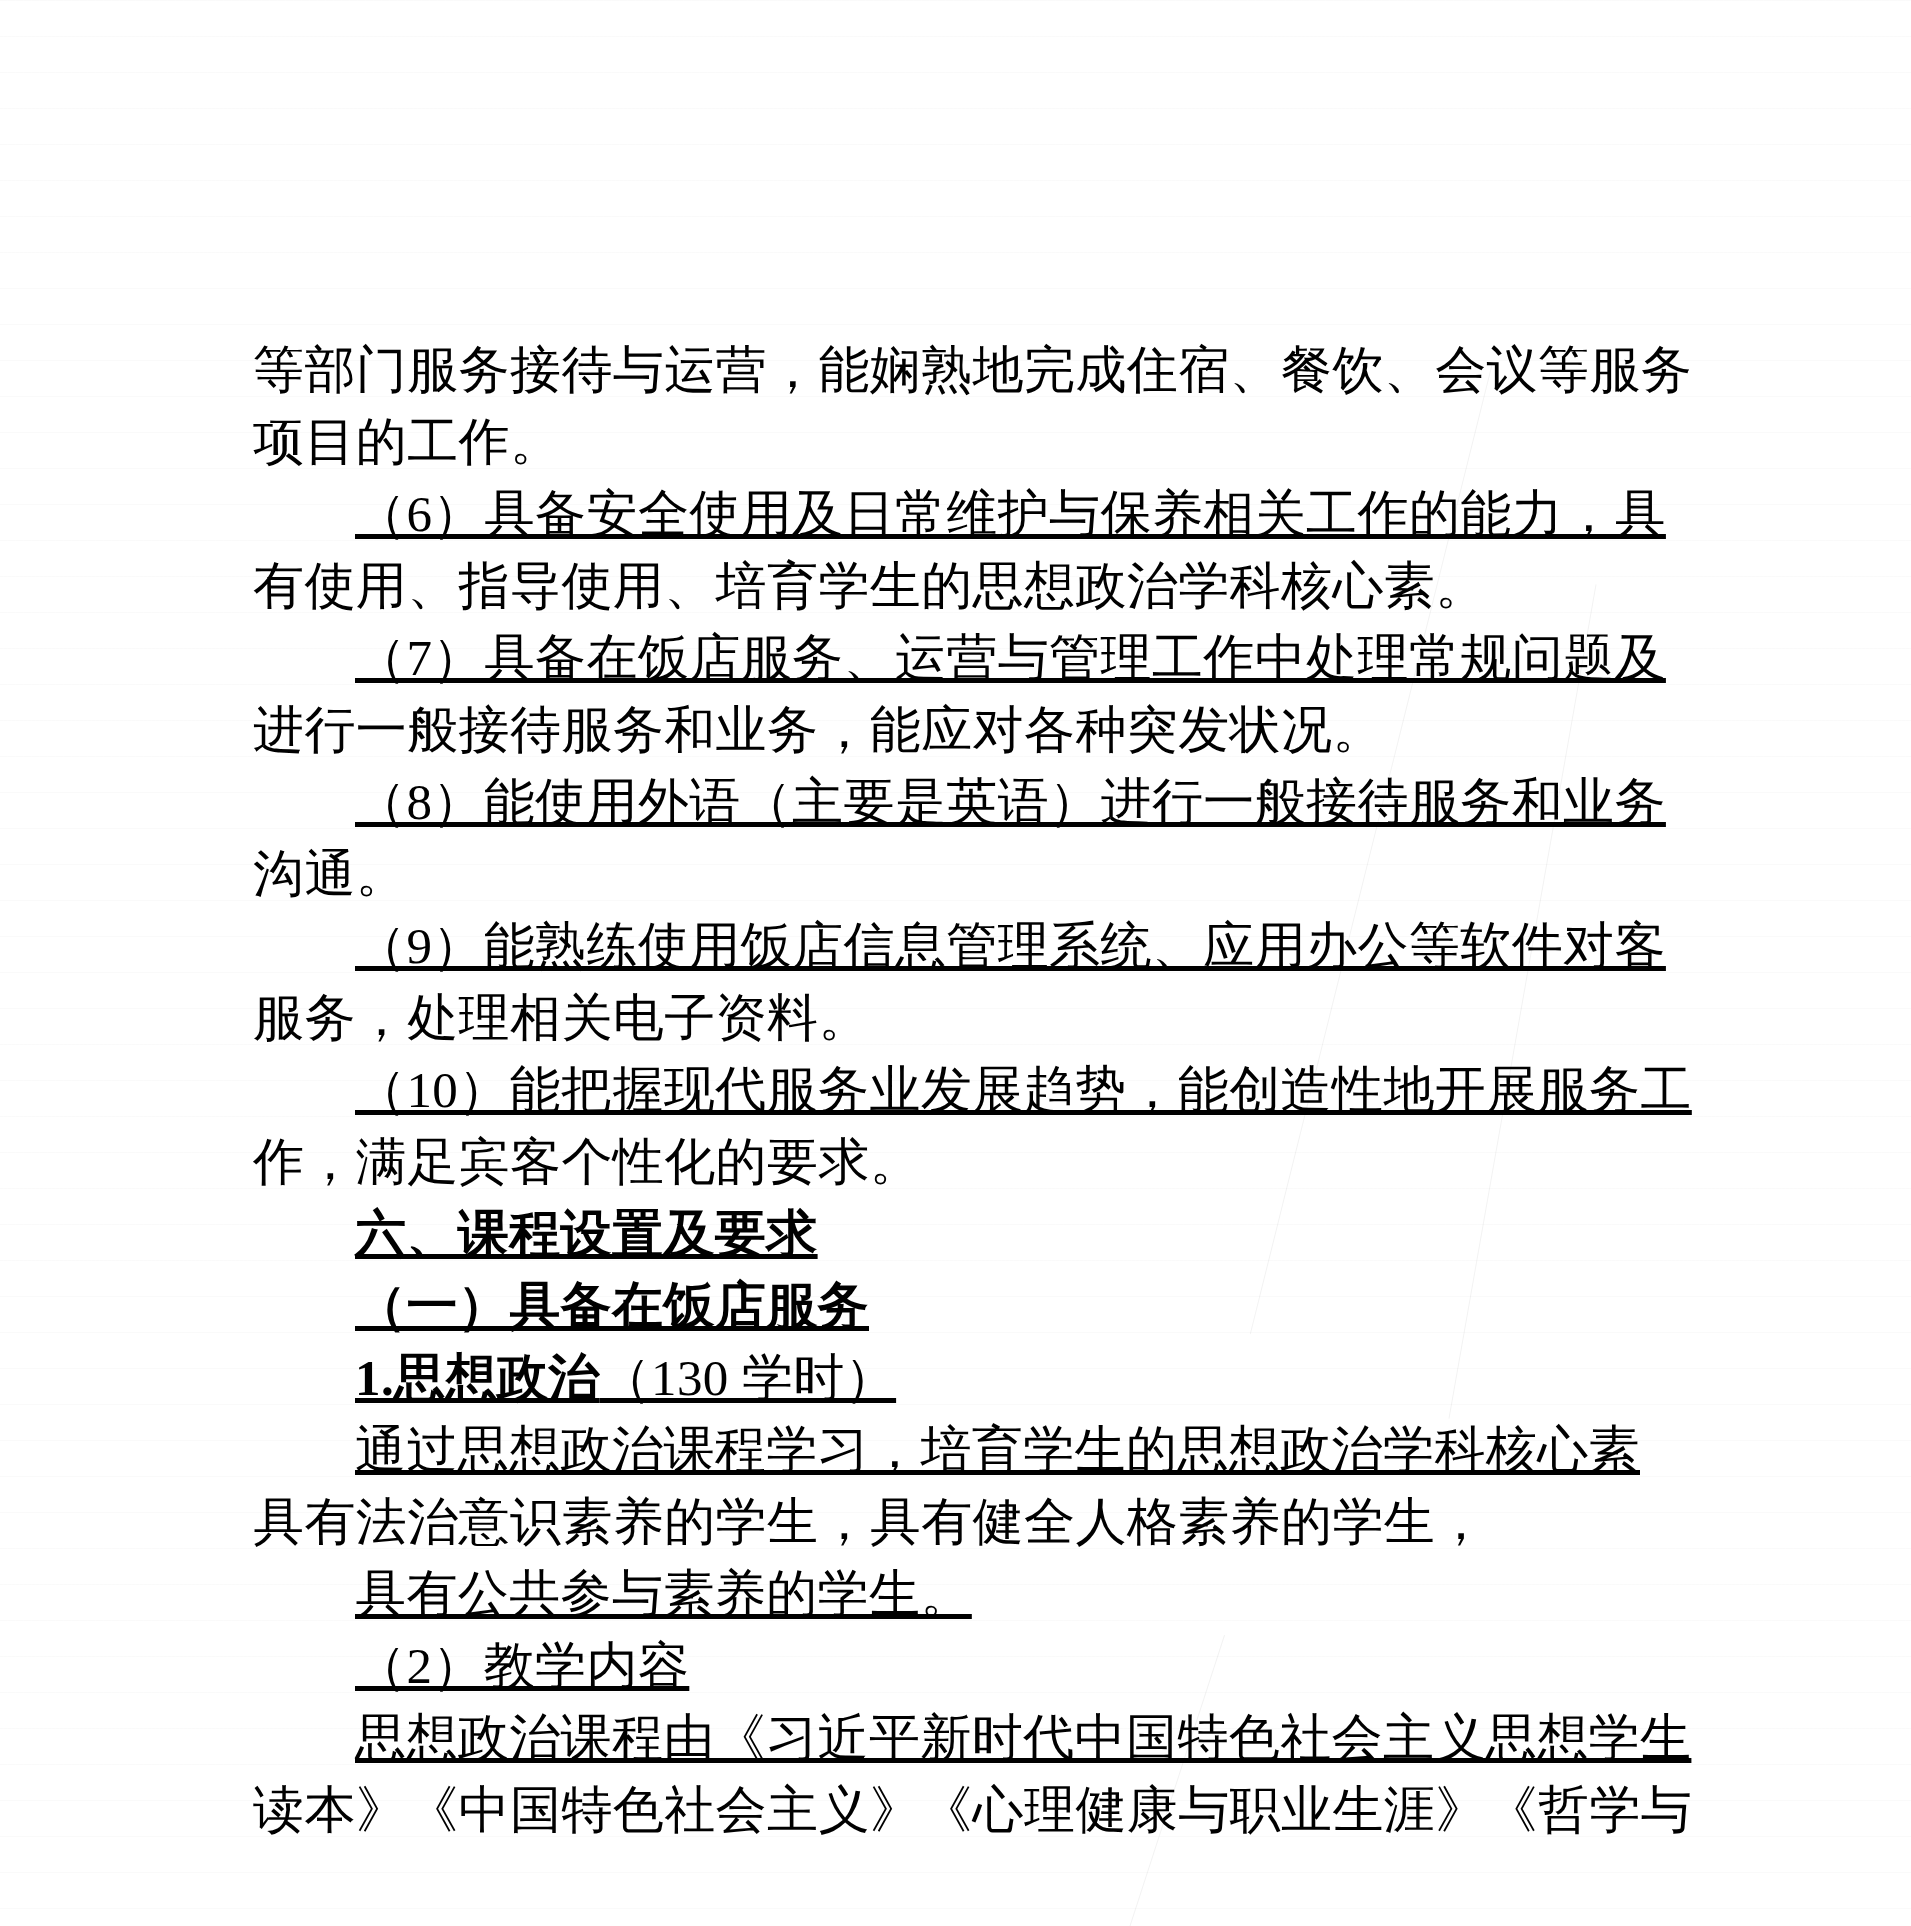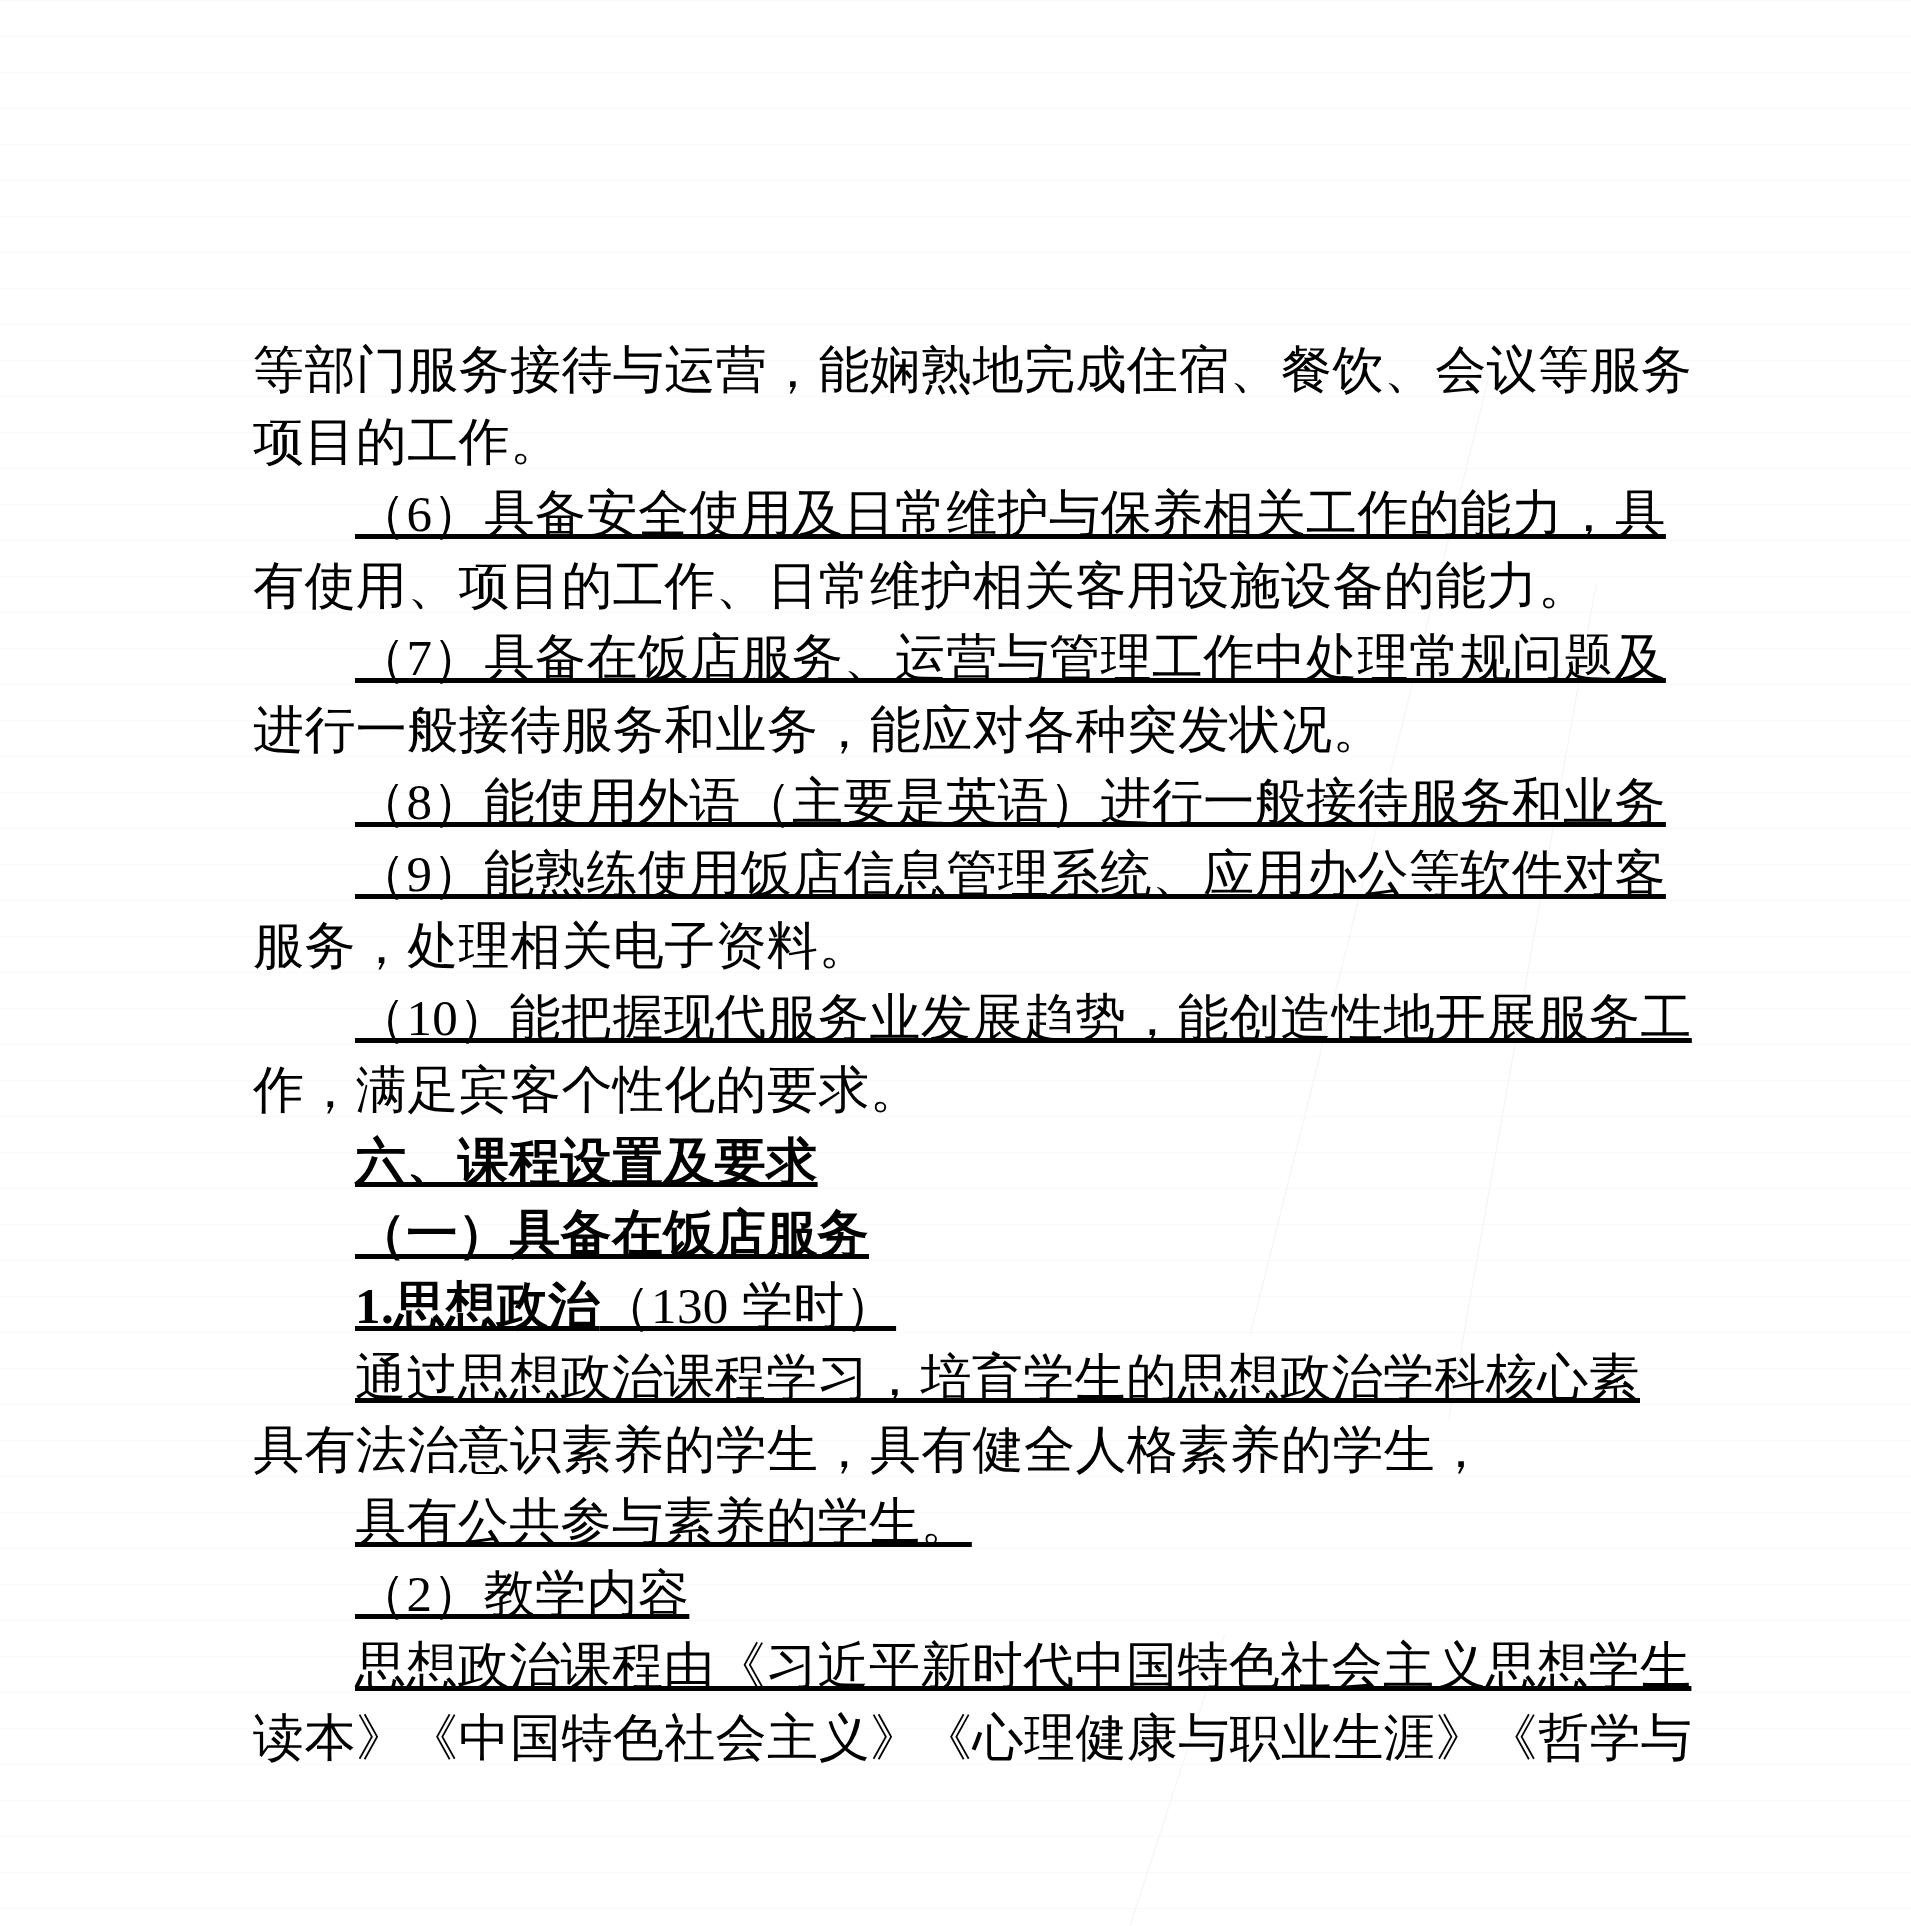--- a/index.html
+++ b/index.html
@@ -59,24 +59,25 @@
 <div class="page">
   <div class="scan-noise"></div>
   <div class="scan-streak streak-a"></div>
   <div class="scan-streak streak-b"></div>
   <div class="scan-streak streak-c"></div>
 
   <div class="text-block">
       <div class="line"><span>等部门服务接待与运营，能娴熟地完成住宿、餐饮、会议等服务</span></div>
       <div class="line"><span>项目的工作。</span></div>
       <div class="line indent"><span>（6）具备安全使用及日常维护与保养相关工作的能力，具</span></div>
-      <div class="line"><span>有使用、项目的工作、日常维护相关客用设施设备的能力。</span></div>
+      <div class="line"><span>有使用、指导使用、培育学生的思想政治学科核心素。</span></div>
       <div class="line indent"><span>（7）具备在饭店服务、运营与管理工作中处理常规问题及</span></div>
       <div class="line"><span>进行一般接待服务和业务，能应对各种突发状况。</span></div>
       <div class="line indent"><span>（8）能使用外语（主要是英语）进行一般接待服务和业务</span></div>
+      <div class="line"><span>沟通。</span></div>
       <div class="line indent"><span>（9）能熟练使用饭店信息管理系统、应用办公等软件对客</span></div>
       <div class="line"><span>服务，处理相关电子资料。</span></div>
       <div class="line indent"><span>（10）能把握现代服务业发展趋势，能创造性地开展服务工</span></div>
       <div class="line"><span>作，满足宾客个性化的要求。</span></div>
       <div class="line indent"><span class="bold">六、课程设置及要求</span></div>
       <div class="line indent"><span class="bold">（一）具备在饭店服务</span></div>
       <div class="line indent"><span class="bold">1.思想政治</span><span>（130 学时）</span></div>
       <div class="line indent"><span>通过思想政治课程学习，培育学生的思想政治学科核心素</span></div>
       <div class="line"><span>具有法治意识素养的学生，具有健全人格素养的学生，</span></div>
       <div class="line indent"><span>具有公共参与素养的学生。</span></div>

